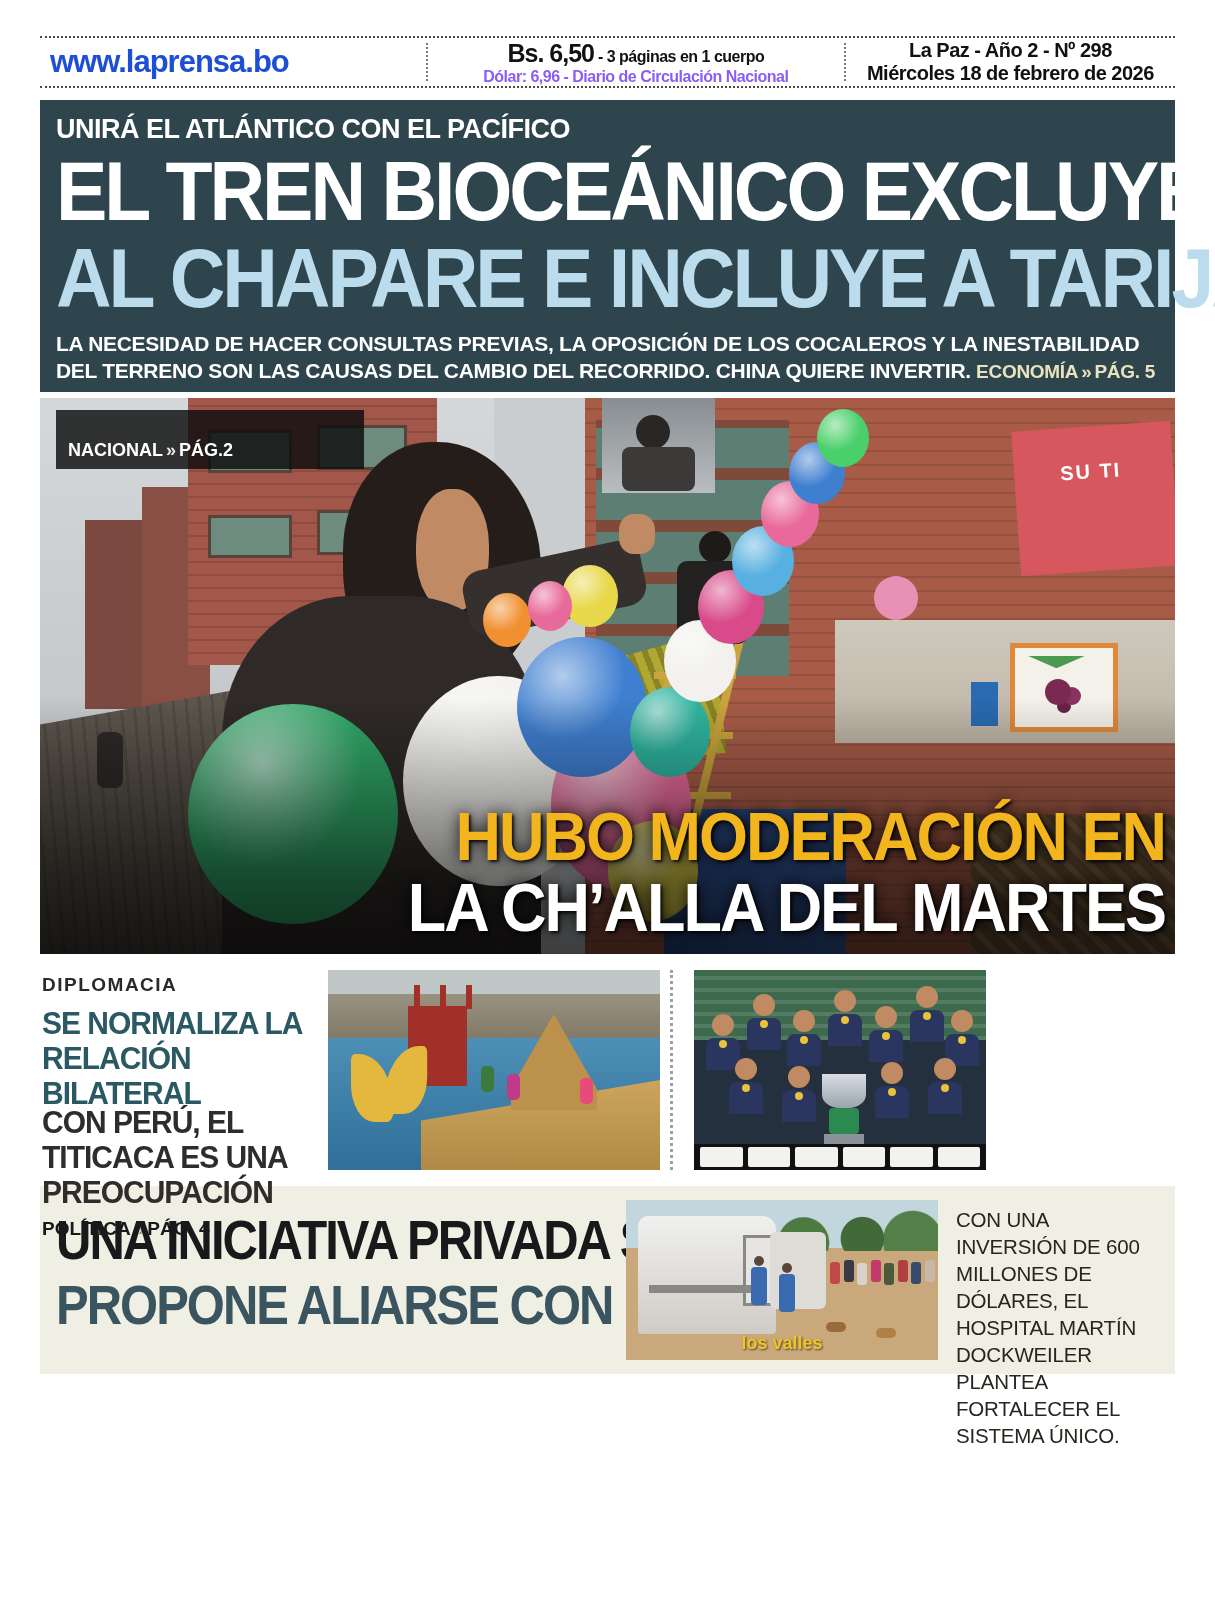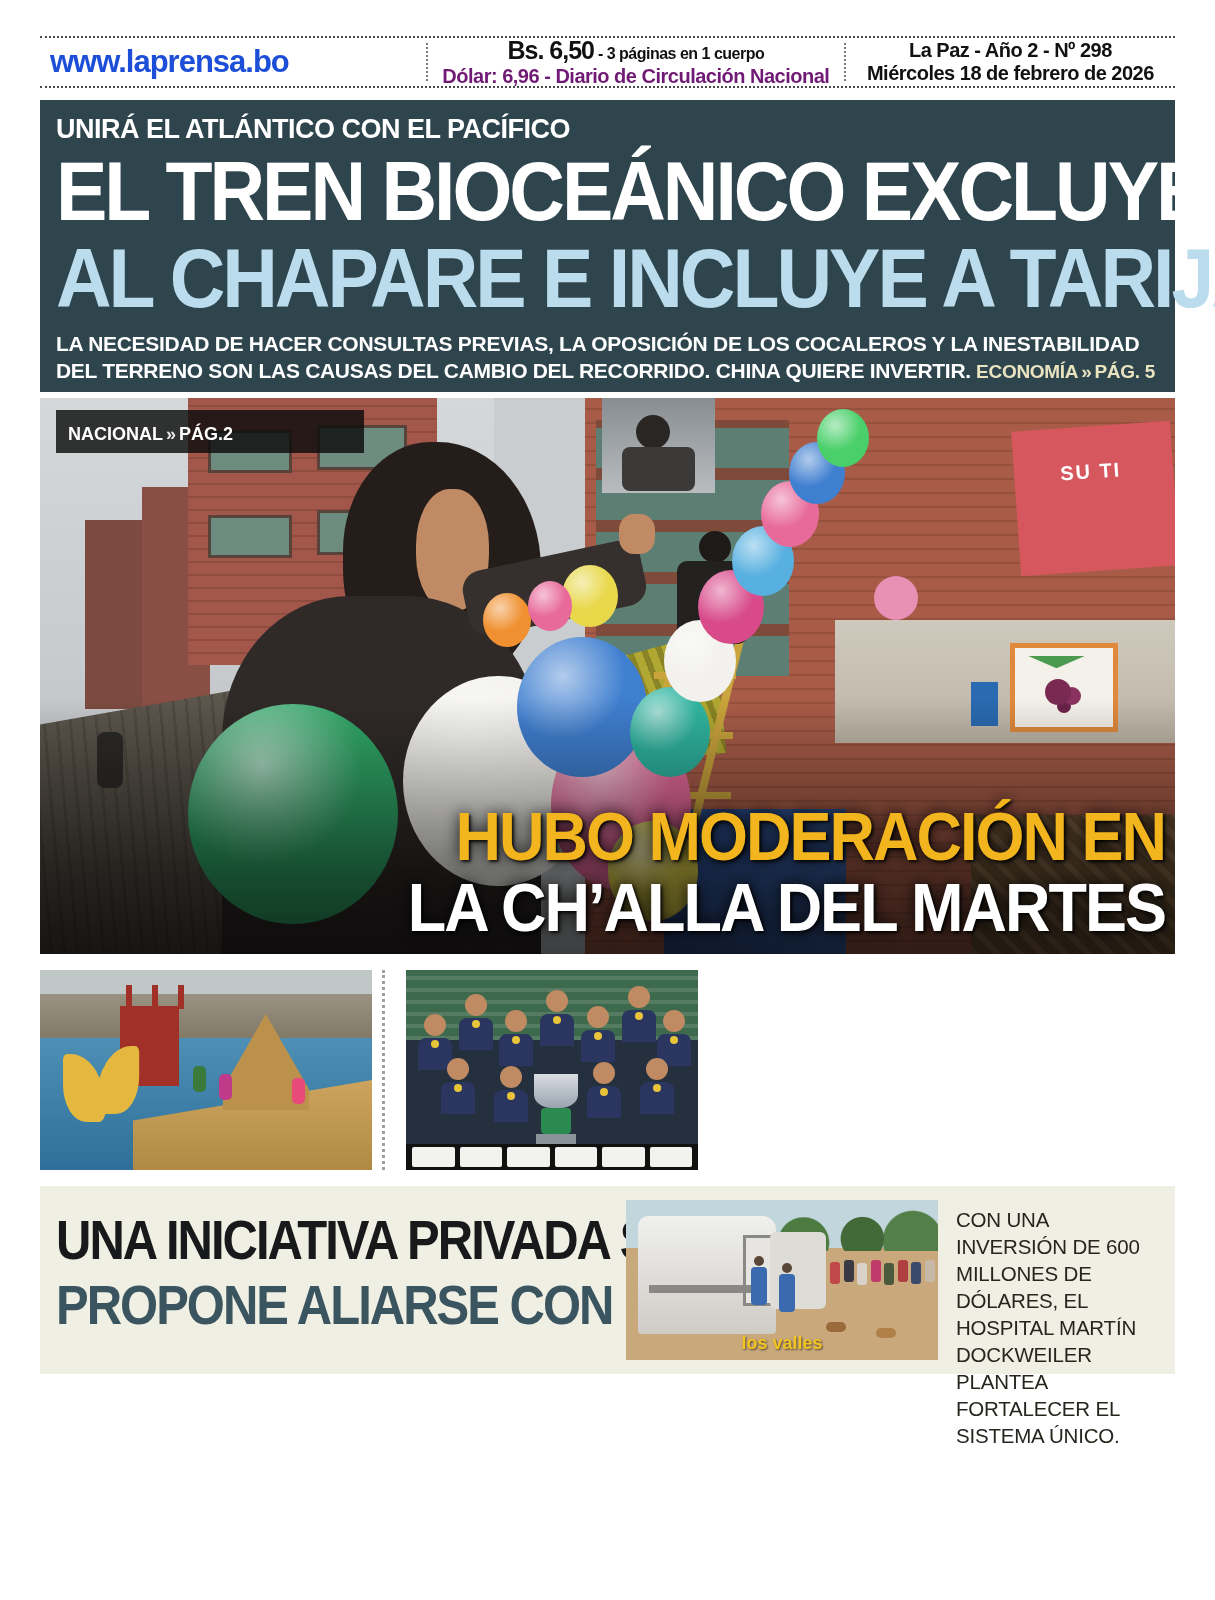--- a/index.html
+++ b/index.html
@@ -14,21 +14,21 @@
 
   
   .infobar { display:flex; border-top:2px dotted #4a4a4a; border-bottom:2px dotted #4a4a4a; padding:5px 0; height:52px; align-items:center; }
   .infobar .cell { padding:0 10px; }
   .infobar .c1 { width:34%; font-size:31px; font-weight:700; letter-spacing:-1px; color:#1d4ed8; }
   .infobar .c2 { width:37%; border-left:2px dotted #777; border-right:2px dotted #777; text-align:center; height:100%;
      display:flex; flex-direction:column; justify-content:center; }
   .infobar .c3 { width:29%; text-align:center; font-weight:700; color:#111; }
   .price-line { font-size:16px; font-weight:700; color:#111; letter-spacing:-0.5px; }
   .price-big { font-size:25px; font-weight:700; letter-spacing:-1px;margin-top:44px; }
-  .dollar-line { font-size:20px; font-weight:700; color:#701a75; letter-spacing:-0.5px; }
+  .dollar-line { font-size:16px; font-weight:700; color:#8b5cf6; letter-spacing:-0.5px; }
   .ed-line { font-size:20px; letter-spacing:-0.5px; line-height:1.15; }
 
   
   .lead { margin-top:12px; background:#2e454e; color:#fff; padding:14px 16px 12px 16px; height:292px; position:relative; }
   .lead .kicker { font-size:27px; font-weight:700; letter-spacing:-0.5px; }
   .lead .h-line1 { font-size:77px; font-weight:700; letter-spacing:-3px; line-height:1.02; margin-top:4px; white-space:nowrap; transform:scaleY(1.08); transform-origin:left top; }
   .lead .h-line2 { font-size:77px; font-weight:700; letter-spacing:-3px; line-height:1.02; color:#badcec; white-space:nowrap; transform:scaleY(1.08); transform-origin:left top; margin-top:8px; }
   .lead .deck { margin-top:16px; font-size:21px; font-weight:700; letter-spacing:-0.3px; line-height:1.3; width:100%; position:relative; padding-right:10px; }
   .lead .deck-ref { position:absolute; right:4px; bottom:0; font-size:19px; font-weight:700; color:#e9e3c0; }
 
@@ -83,21 +83,21 @@
   .ribbon { position:absolute; width:5px; height:110px; border-radius:3px; }
 
   .balloon { position:absolute; border-radius:50%;
     background:radial-gradient(circle at 35% 28%, rgba(255,255,255,.6), rgba(255,255,255,0) 48%), var(--c); }
 
   .photo-shade { position:absolute; left:0; bottom:0; width:100%; height:46%;
     background:linear-gradient(rgba(0,0,0,0), rgba(0,0,0,.55) 70%, rgba(0,0,0,.7)); }
 
   .photo-cap { position:absolute; left:16px; top:12px; width:308px; background:rgba(12,12,12,.82); color:#fff; padding:10px 12px 8px 12px; }
   .photo-cap .txt { font-size:18.5px; font-weight:700; letter-spacing:-0.2px; line-height:1.22; }
-  .photo-cap .ref { display:block; margin-top:4px; font-size:18px; }
+  .photo-cap .ref { display:block; margin-top:20px; font-size:18px; }
 
   .photo-head { position:absolute; right:10px; bottom:14px; text-align:right; }
   .photo-head .l1 { font-size:63px; font-weight:700; letter-spacing:-2px; color:#f2b51d; line-height:1.0;
      text-shadow:0 0 14px rgba(0,0,0,.9),2px 2px 3px rgba(0,0,0,.85); transform:scaleY(1.1); transform-origin:right; }
   .photo-head .l2 { font-size:63px; font-weight:700; letter-spacing:-2px; color:#fff; line-height:1.05;
      text-shadow:0 0 14px rgba(0,0,0,.9),2px 2px 3px rgba(0,0,0,.85); transform:scaleY(1.1); transform-origin:right; margin-top:6px; }
 
   
   .strip { display:flex; margin-top:16px; height:200px; }
   .col-diplo { width:288px; padding:4px 10px 0 2px; }
@@ -269,20 +269,28 @@
       </span>
     </div>
 
     <div class="photo-head">
       <div class="l1">HUBO MODERACIÓN EN</div>
       <div class="l2">LA CH’ALLA DEL MARTES</div>
     </div>
   </section>
 
   <section class="strip">
+    <div class="col-diplo">
+      <div class="kicker2">DIPLOMACIA</div>
+      <div class="hl">SE NORMALIZA LA RELACIÓN BILATERAL</div>
+      <div class="hr">CON PERÚ, EL TITICACA ES UNA PREOCUPACIÓN</div>
+      <span class="ref">
+        <span>POLÍTICA</span><span class="chev chev-green">»</span><span>PÁG. 4</span>
+      </span>
+    </div>
 
     <div class="photo-titicaca">
       <div class="tt-mount"></div>
         <div class="tt-water"></div>
         <div class="tt-shore"></div>
       <div class="tt-hut"></div>
       <div class="tt-boat-red"></div>
       <div class="tt-reed" style="left:7%;top:42%;"></div>
       <div class="tt-reed" style="left:17%;top:38%;transform:scaleX(-1);"></div>
       <div class="tt-p" style="left:46%;top:48%;background:#3a7a3a;"></div>

